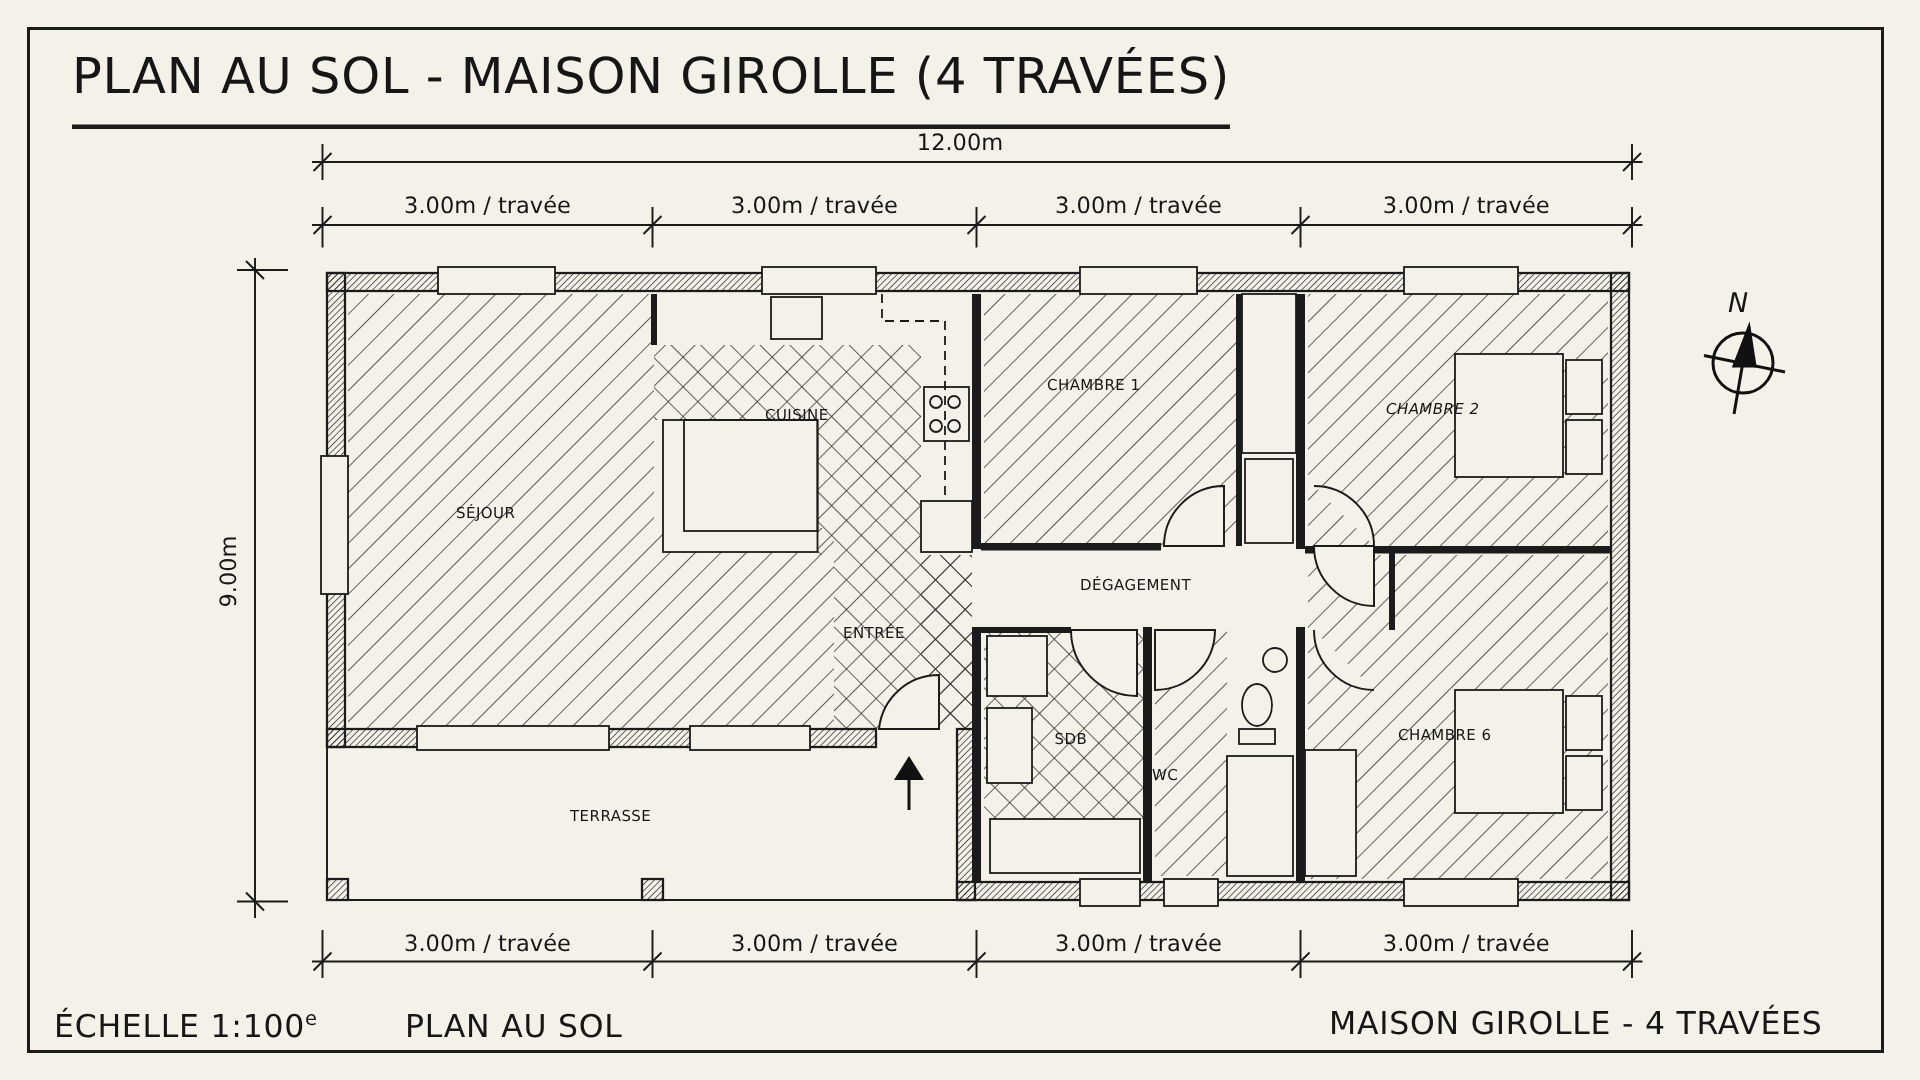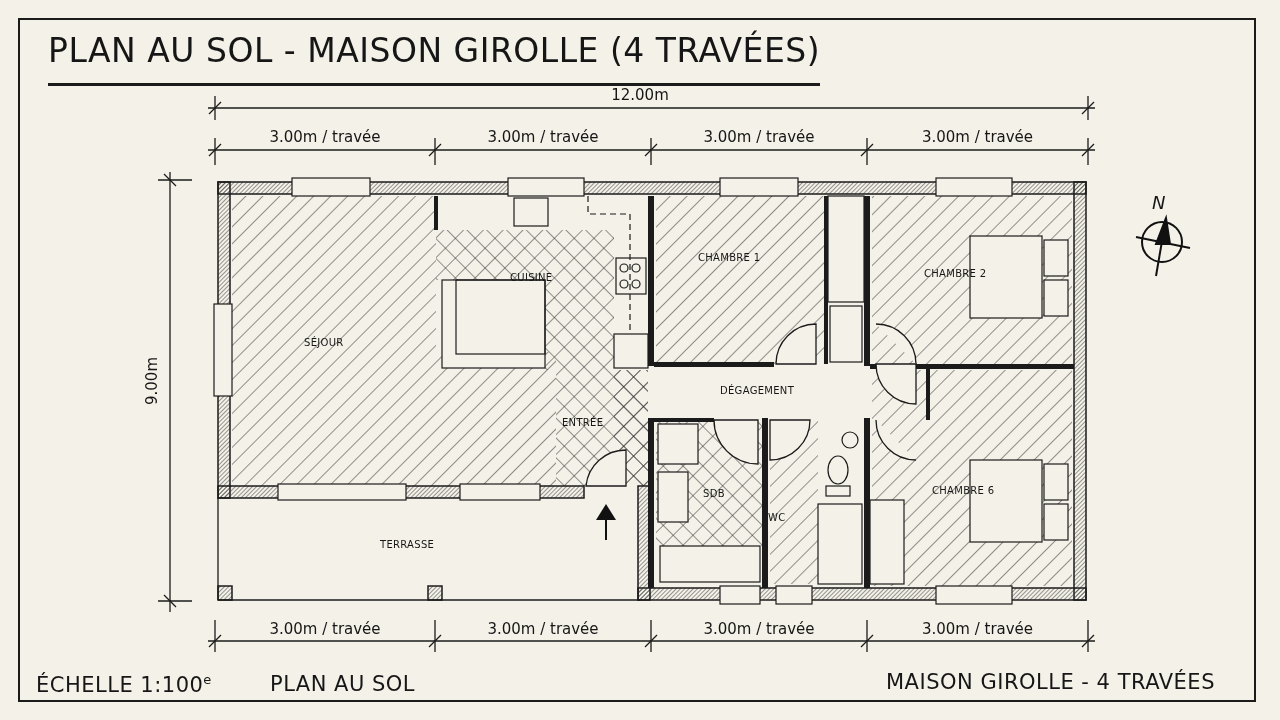--- a/index.html
+++ b/index.html
@@ -195,21 +195,21 @@
 <div class="dimtext" style="left:435px;top:620px;width:216px;">3.00m / travée</div>
 <div class="dimtext" style="left:651px;top:620px;width:216px;">3.00m / travée</div>
 <div class="dimtext" style="left:867px;top:620px;width:221px;">3.00m / travée</div>
 
 <div class="vert" style="left:128px;">9.00m</div>
 
 <div class="room" style="left:304px;top:337px;">SÉJOUR</div>
 <div class="room" style="left:510px;top:272px;">CUISINE</div>
 <div class="room" style="left:562px;top:417px;">ENTRÉE</div>
 <div class="room" style="left:698px;top:252px;text-align:center;">CHAMBRE 1</div>
-<div class="room" style="left:924px;top:268px;">CHAMBRE 2</div>
+<div class="room" style="left:924px;top:268px;font-style:italic;">CHAMBRE 2</div>
 <div class="room" style="left:932px;top:485px;">CHAMBRE 6</div>
 <div class="room" style="left:720px;top:385px;">DÉGAGEMENT</div>
 <div class="room" style="left:703px;top:488px;">SDB</div>
 <div class="room" style="left:768px;top:512px;">WC</div>
 <div class="room" style="left:380px;top:539px;">TERRASSE</div>
 
 <div class="dimtext" style="left:1152px;top:192px;font-size:18px;font-style:italic;">N</div>
 
 <div class="foot" style="left:36px;top:672px;"><span>ÉCHELLE 1:100</span><sup style="font-size:13px;">e</sup></div>
 <div class="foot" style="left:270px;top:672px;">PLAN AU SOL</div>

